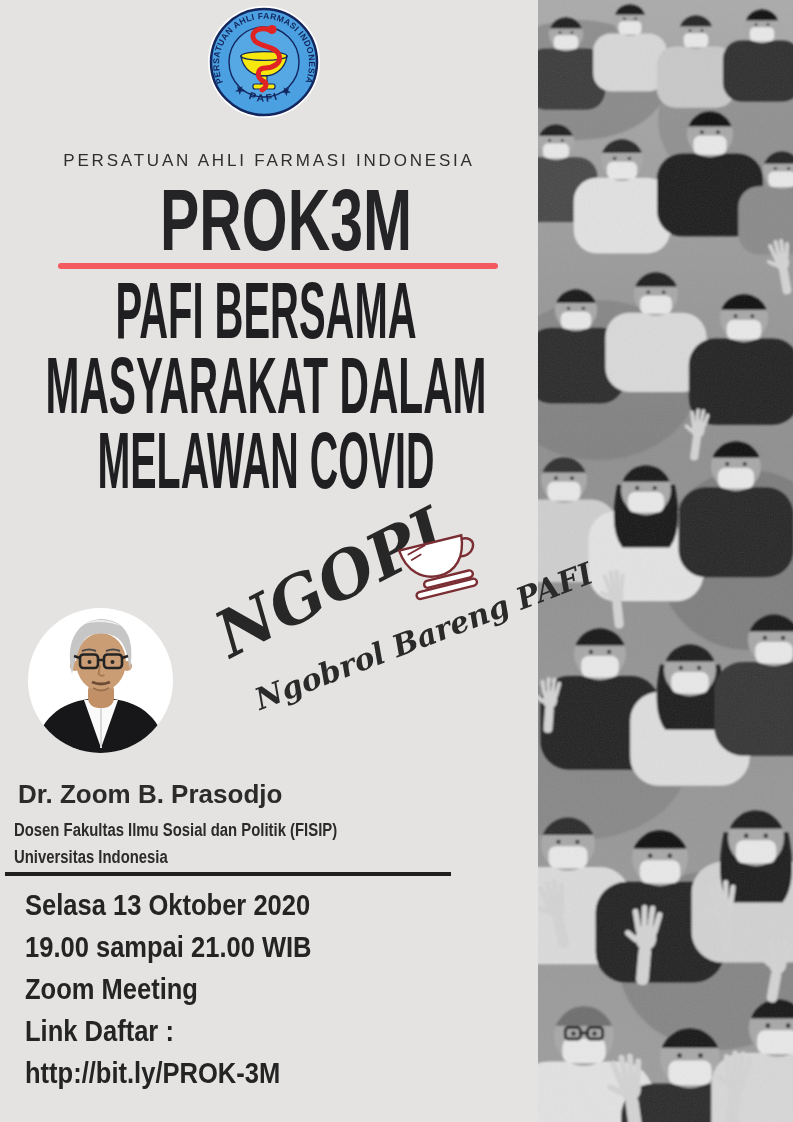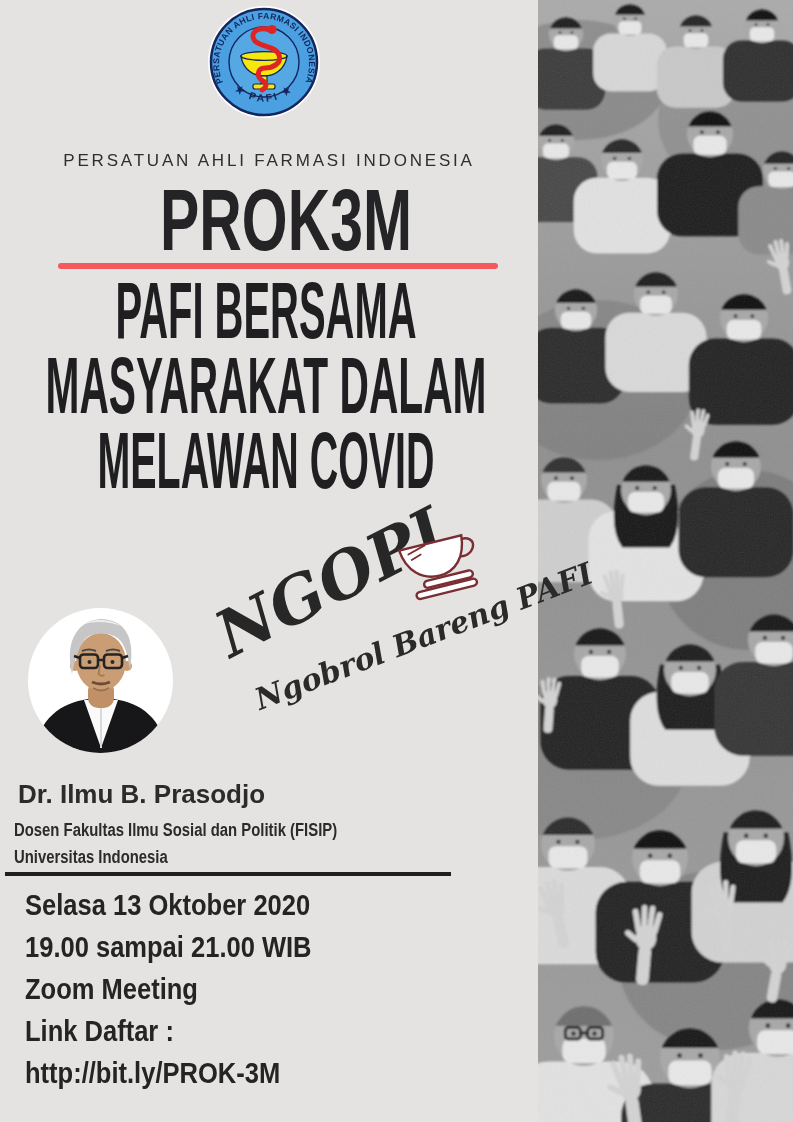--- a/index.html
+++ b/index.html
@@ -308,21 +308,21 @@
         <rect x="52" y="46.5" width="18" height="13.5" rx="3.5"></rect>
         <rect x="76" y="46.5" width="18" height="13.5" rx="3.5"></rect>
         <path d="M70,52 L76,52 M52,50 L46,48 M94,50 L100,48"></path>
       </g>
       <path d="M72,57 L70.5,66 Q73,69 76.5,67" stroke="#a87a52" stroke-width="1.8" fill="none"></path>
       <path d="M64,74 Q73,78 82,74" stroke="#6d4c36" stroke-width="3" fill="none"></path>
       <path d="M65,80 Q73,85 81,80" stroke="#9c6f4e" stroke-width="2" fill="none"></path>
     </g>
   </svg>
 
-  <div class="speaker-name">Dr. Ilmu B. Prasodjo</div>
+  <div class="speaker-name">Dr. Zoom B. Prasodjo</div>
   <div class="speaker-title">
     <div>Dosen Fakultas Ilmu Sosial dan Politik (FISIP)</div>
     <div>Universitas Indonesia</div>
   </div>
 
   <div class="divider"></div>
 
   <div class="details">
     <div class="line">Selasa 13 Oktober 2020</div>
     <div class="line">19.00 sampai 21.00 WIB</div>

